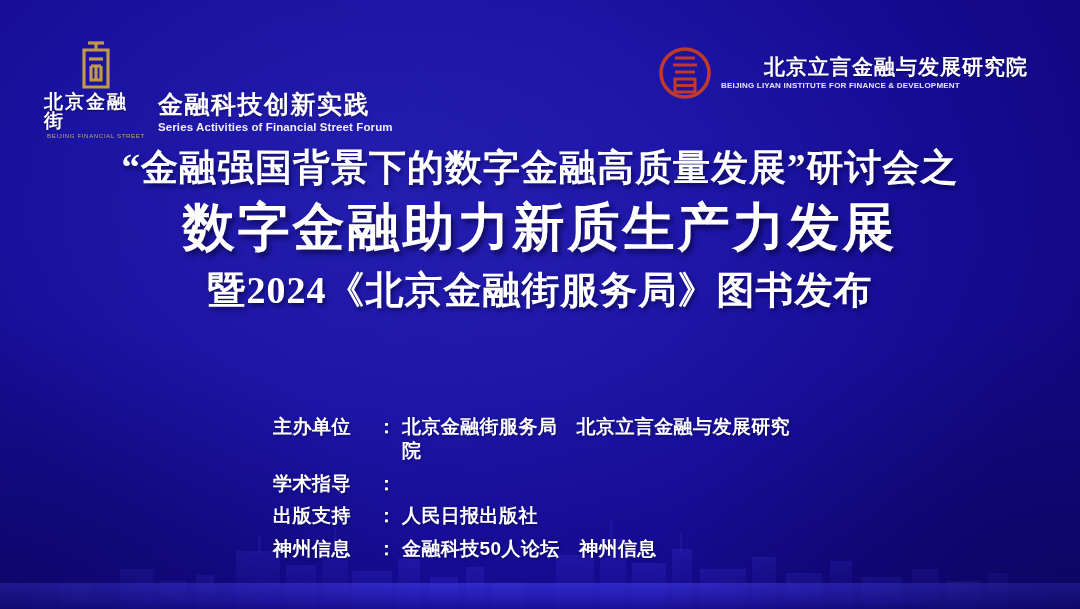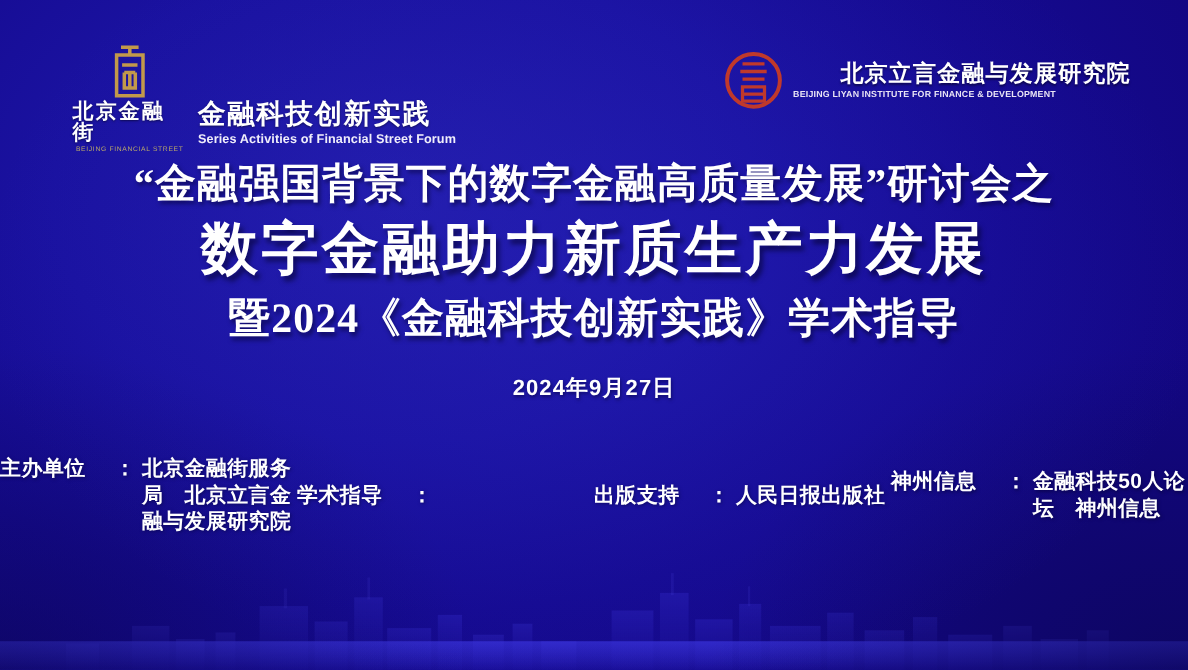--- a/index.html
+++ b/index.html
@@ -51,21 +51,21 @@
   .logo-row {
     position: absolute;
     top: 0;
     left: 0;
     width: 1080px;
     height: 135px;
     z-index: 5;
   }
   .logo-left {
     position: absolute;
-    left: 66px;
+    left: 44px;
     top: 40px;
     display: flex;
     align-items: flex-end;
   }
   .lf-mark {
     display: flex;
     flex-direction: column;
     align-items: center;
     width: 104px;
   }
@@ -179,21 +179,21 @@
     text-shadow: 1px 2px 3px rgba(3,0,40,.5);
   }
 
   
   .info-block {
     position: absolute;
     left: 0;
     top: 415px;
     width: 1080px;
     display: flex;
-    flex-direction: row;
+    flex-direction: column;
     align-items: center;
     z-index: 6;
   }
   .info-row {
     display: flex;
     align-items: baseline;
     width: 534px;
     margin-bottom: 9px;
     font-size: 19px;
     line-height: 1.25;
@@ -303,22 +303,21 @@
       <div>
         <div class="lr-cn">北京立言金融与发展研究院</div>
         <div class="lr-en">BEIJING LIYAN INSTITUTE FOR FINANCE &amp; DEVELOPMENT</div>
       </div>
     </div>
   </div>
 
   <div class="titles">
     <div class="title-1">“金融强国背景下的数字金融高质量发展”研讨会之</div>
     <div class="title-2">数字金融助力新质生产力发展</div>
-    <div class="title-3">暨2024《金融科技创新实践》学术指导</div>
-    <div class="event-date">2024年9月27日</div>
+    <div class="title-3">暨2024《北京金融街服务局》图书发布</div>
   </div>
 
   <div class="info-block">
 
     <div class="info-row">
       <span class="info-label">主办单位</span>
       <span class="info-colon">：</span>
       <span class="info-value">北京金融街服务局　北京立言金融与发展研究院</span>
     </div>
 

